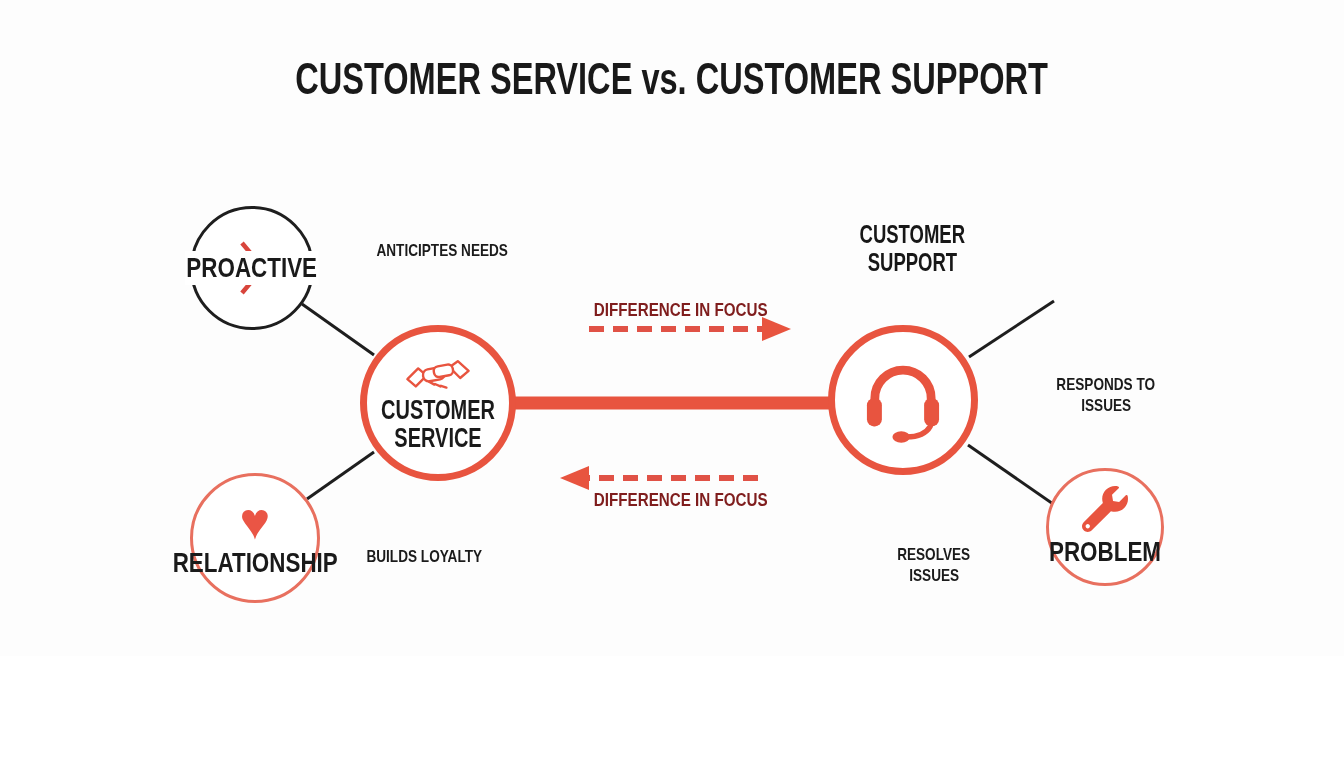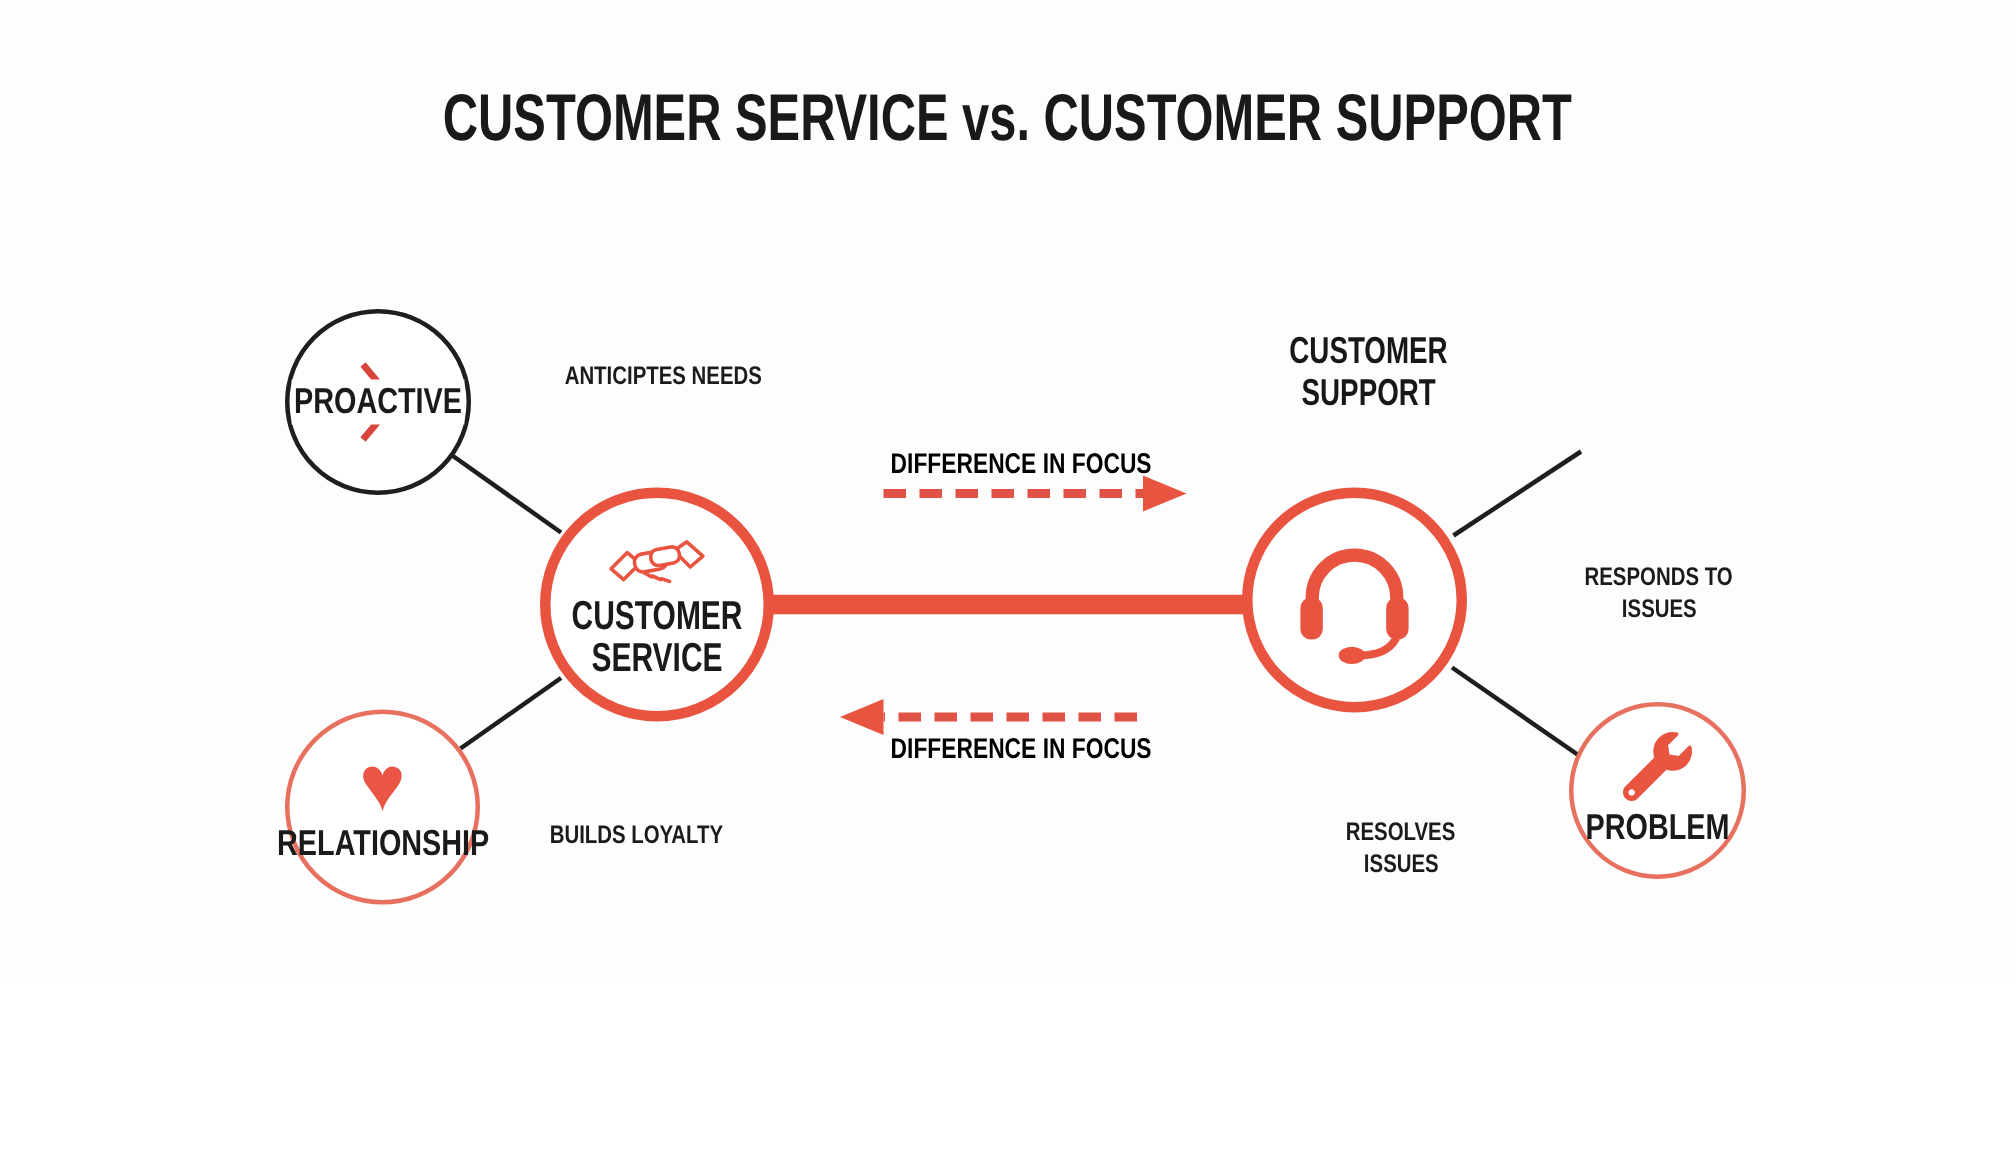--- a/index.html
+++ b/index.html
@@ -22,33 +22,33 @@
   .sat-red{border:3px solid #e8705f;}
 
   #service-circle{left:360px;top:325px;width:156px;height:156px;}
   #support-circle{left:828px;top:325px;width:150px;height:150px;}
   #proactive-circle{left:190px;top:206px;width:124px;height:124px;}
   #reactive-circle{left:1044px;top:207px;width:122px;height:122px;}
   #relationship-circle{left:190px;top:473px;width:130px;height:130px;}
   #problem-circle{left:1046px;top:468px;width:118px;height:118px;}
 
   .hub-label{font-size:27px;font-weight:bold;line-height:1.02;color:#1a1a1a;}
-  .sat-label{font-size:24px;font-weight:bold;color:#1a1a1a;position:relative;z-index:2;}
+  .sat-label{font-size:28px;font-weight:bold;color:#1a1a1a;position:relative;z-index:2;}
   .label-bg{background:#ffffff;padding:1px 2px;}
 
   .note{position:absolute;z-index:3;font-size:17px;font-weight:bold;text-align:center;line-height:1.25;color:#1b1b1b;margin-left:12px;}
   #note-anticipates{left:348px;top:240px;width:150px;}
   #note-loyalty{left:340px;top:546px;width:145px;}
   #note-responds{left:1014px;top:374px;width:160px;}
   #note-resolves{left:852px;top:544px;width:140px;text-align:center;}
 
   #support-heading{position:absolute;left:830px;top:221px;width:164px;text-align:center;
     font-size:25px;font-weight:bold;line-height:1.1;color:#171717;z-index:3;}
 
-  .arrow-label{position:absolute;z-index:3;width:200px;text-align:center;font-size:19px;font-weight:bold;color:#000000;}
+  .arrow-label{position:absolute;z-index:3;width:200px;text-align:center;font-size:19px;font-weight:bold;color:#7f1d1d;}
   #focus-top-label{left:572px;top:299px;}
   #focus-bottom-label{left:572px;top:489px;}
 
   #wires{position:absolute;left:0;top:0;z-index:1;}
   .heart-glyph{font-size:52px;line-height:48px;color:#ea5545;margin-bottom:2px;}
   #proactive-chevron{position:absolute;left:50%;top:50%;transform:translate(-50%,-50%);z-index:1;}
   .mini-arrow{display:block;margin:3px auto;}
 </style>
 </head>
 <body>

